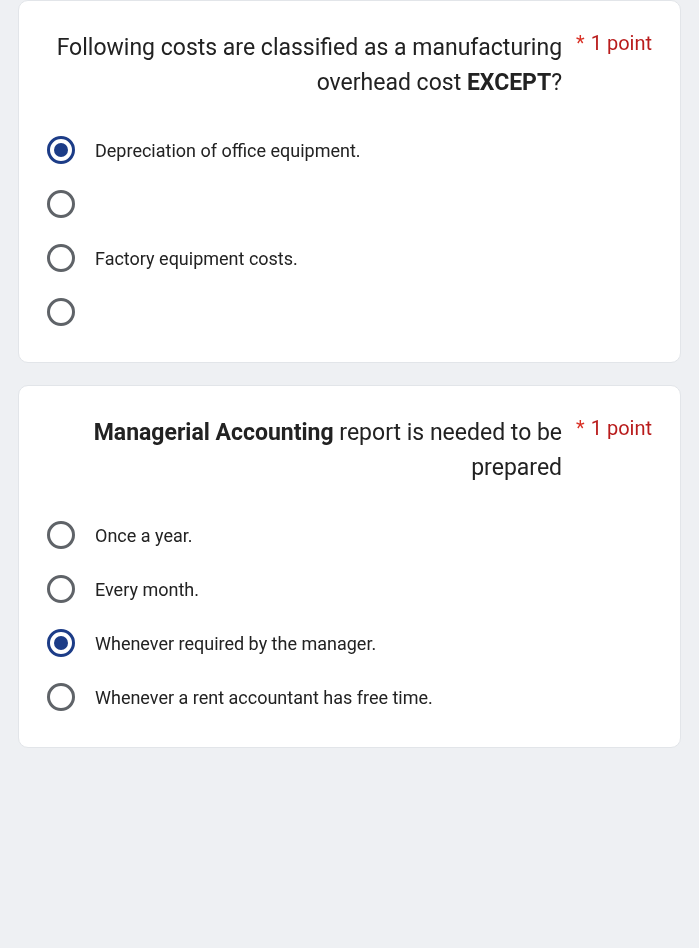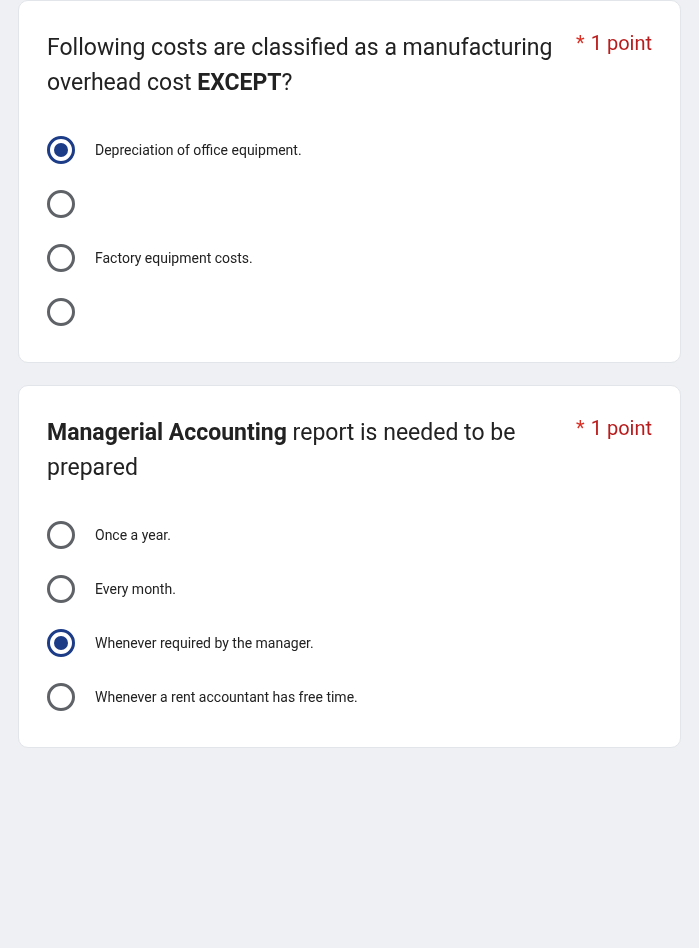--- a/index.html
+++ b/index.html
@@ -14,20 +14,21 @@
     border-radius: 10px;
     border: 1px solid #e2e5e9;
     padding: 30px 28px 36px 28px;
     margin-bottom: 22px;
   }
   .q-header {
     display: flex;
     align-items: flex-start;
     justify-content: space-between;
     margin-bottom: 36px;
+    text-align: right;
   }
   .q-text {
     font-size: 23px;
     line-height: 1.5;
     color: #222;
     flex: 1;
     padding-right: 14px;
   }
   .q-text .bold { font-weight: 700; }
   .meta {
@@ -63,21 +64,21 @@
   .radio.selected::after {
     content: "";
     position: absolute;
     top: 50%; left: 50%;
     width: 14px; height: 14px;
     background: #1c3c87;
     border-radius: 50%;
     transform: translate(-50%, -50%);
   }
   .option-label {
-    font-size: 14px;
+    font-size: 18px;
     color: #222;
   }
 </style>
 </head>
 <body>
 
 <div class="card">
   <div class="q-header">
     <div class="q-text">
       <span>Following costs are classified as a manufacturing overhead cost </span><span class="bold">EXCEPT</span><span>?</span>

